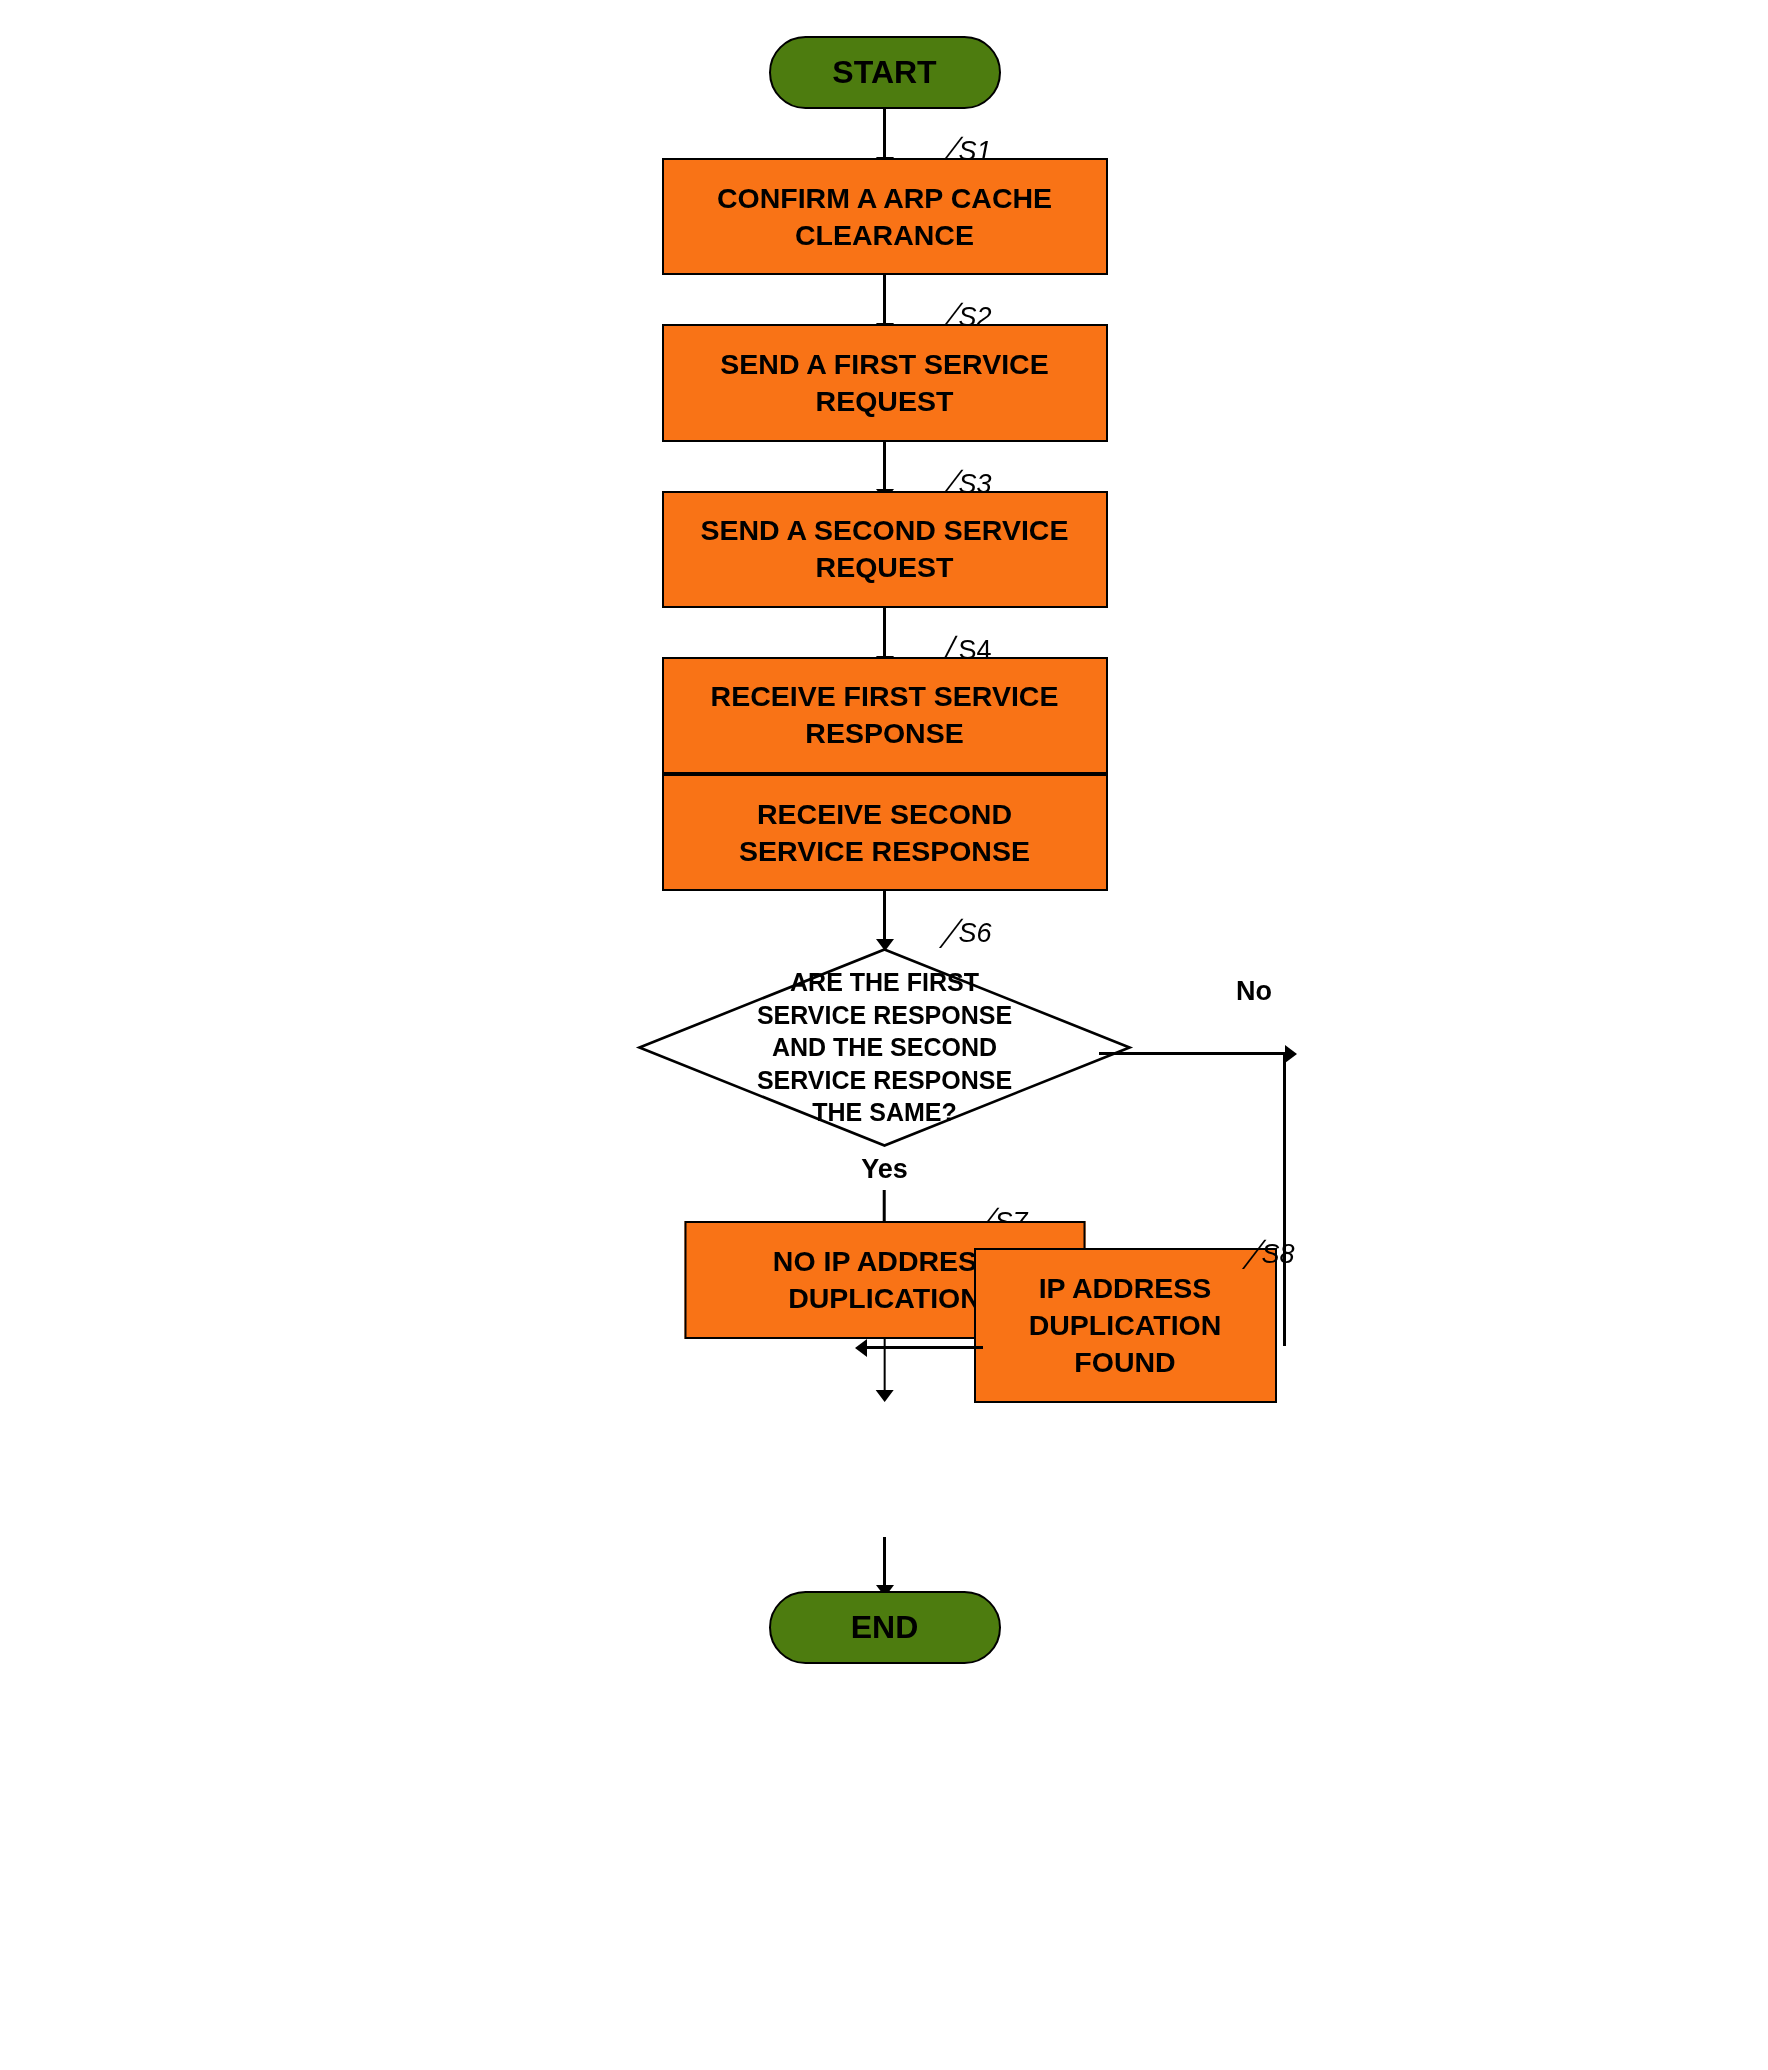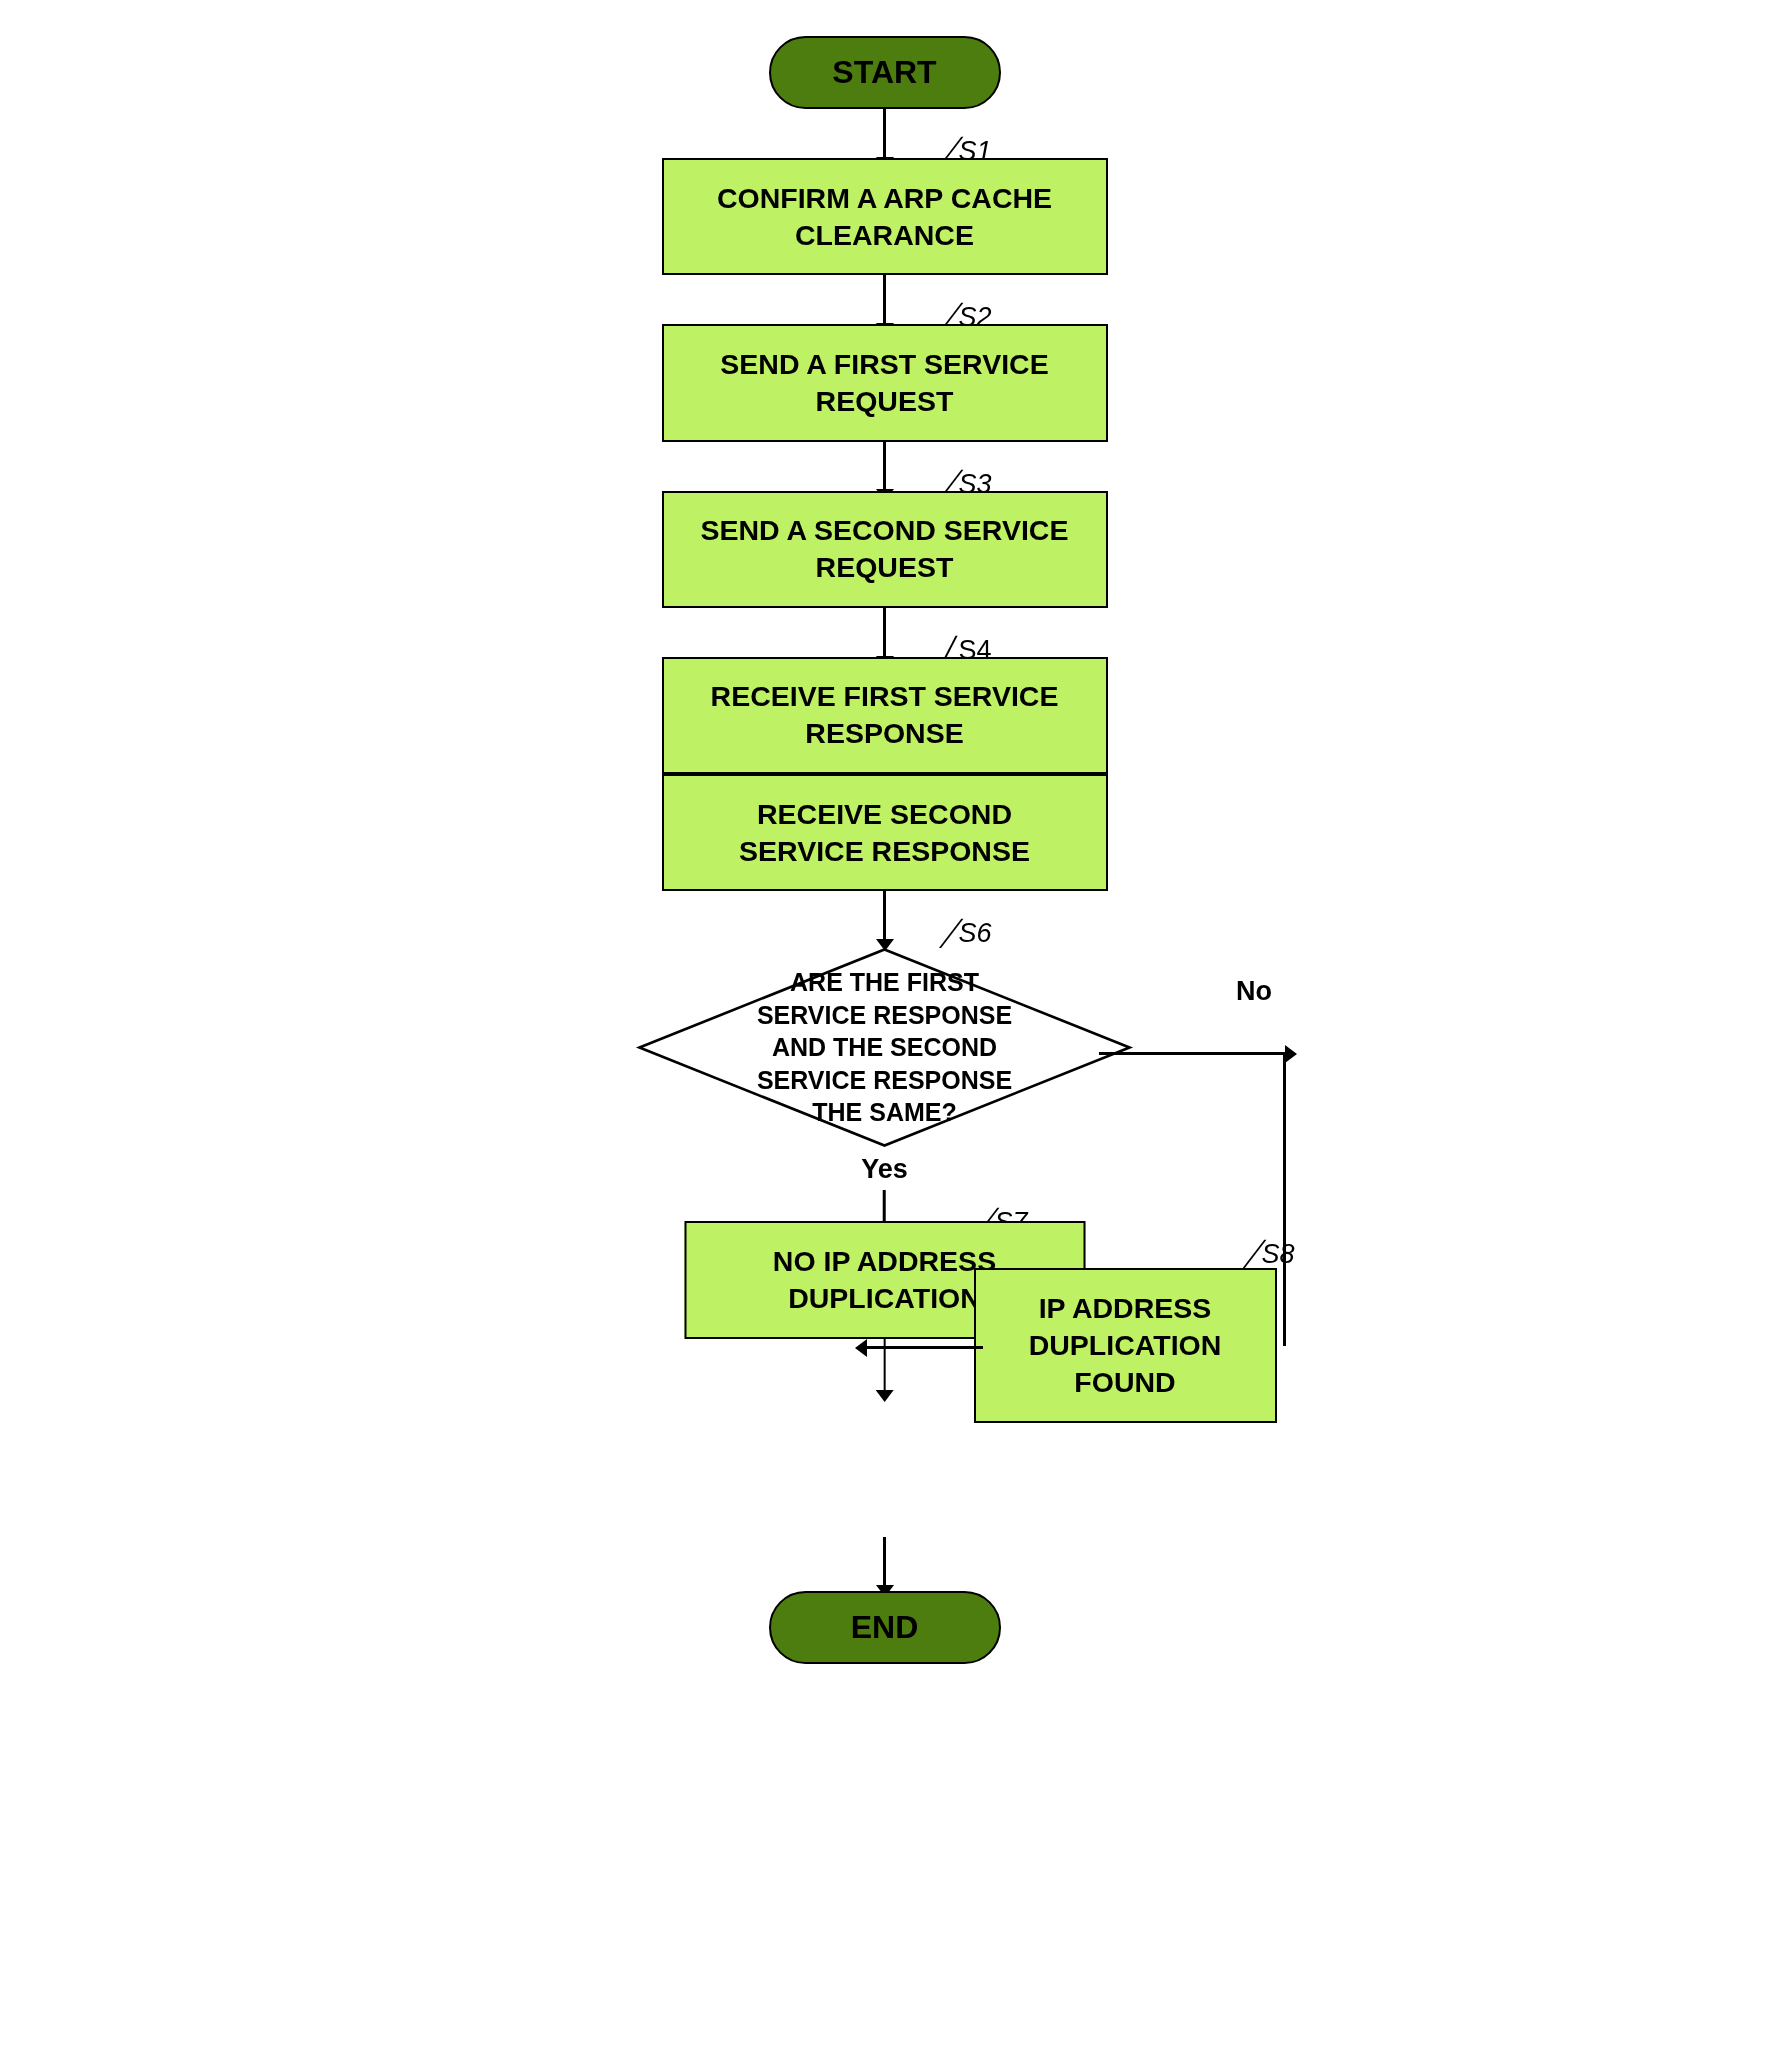--- a/index.html
+++ b/index.html
@@ -35,21 +35,21 @@
       background: #4d7c0f;
       min-width: 232px;
     }
     
     .node-rect {
       border: 2.7px solid #000;
       padding: 19.6px 36px;
       text-align: center;
       font-size: 28.5px;
       font-weight: bold;
-      background: #bef264;
+      background: #f97316;
       min-width: 374px;
       max-width: 446px;
       line-height: 1.3;
     }
     
     .node-diamond-wrap {
       position: relative;
       width: 517px;
       height: 214px;
       display: flex;
@@ -214,21 +214,21 @@
     </div>
 
     <div style="position:absolute; right:13.4px; top:-178px; font-size:27px; font-weight:bold;">No</div>
 
     <div style="position:absolute; right:0; top:-102px; width:187px; height:2.7px; background:#000;">
       <div style="position:absolute; right:-11.6px; top:50%; transform:translateY(-50%); width:0; height:0; border-top:9px solid transparent; border-bottom:9px solid transparent; border-left:12.5px solid #000;"></div>
     </div>
 
     <div style="position:absolute; right:0; top:-102px; width:2.7px; height:294px; background:#000;"></div>
 
-    <div style="position:absolute; right:9px; top:114px;border-radius:16px;">
+    <div style="position:absolute; right:9px; top:94px;border-radius:16px;">
       <div class="node-rect" style="min-width:267px; max-width:303px;">IP ADDRESS DUPLICATION FOUND</div>
     </div>
 
     <div style="position:absolute; right:-9px; top:85px; font-size:27px; font-style:italic;">
       <span class="slash-mark">╱</span><span>S8</span>
     </div>
 
     <div style="position:absolute; right:303px; top:192px; width:116px; height:2.7px; background:#000;">
       <div style="position:absolute; left:-11.6px; top:50%; transform:translateY(-50%); width:0; height:0; border-top:9px solid transparent; border-bottom:9px solid transparent; border-right:12.5px solid #000;"></div>
     </div>

